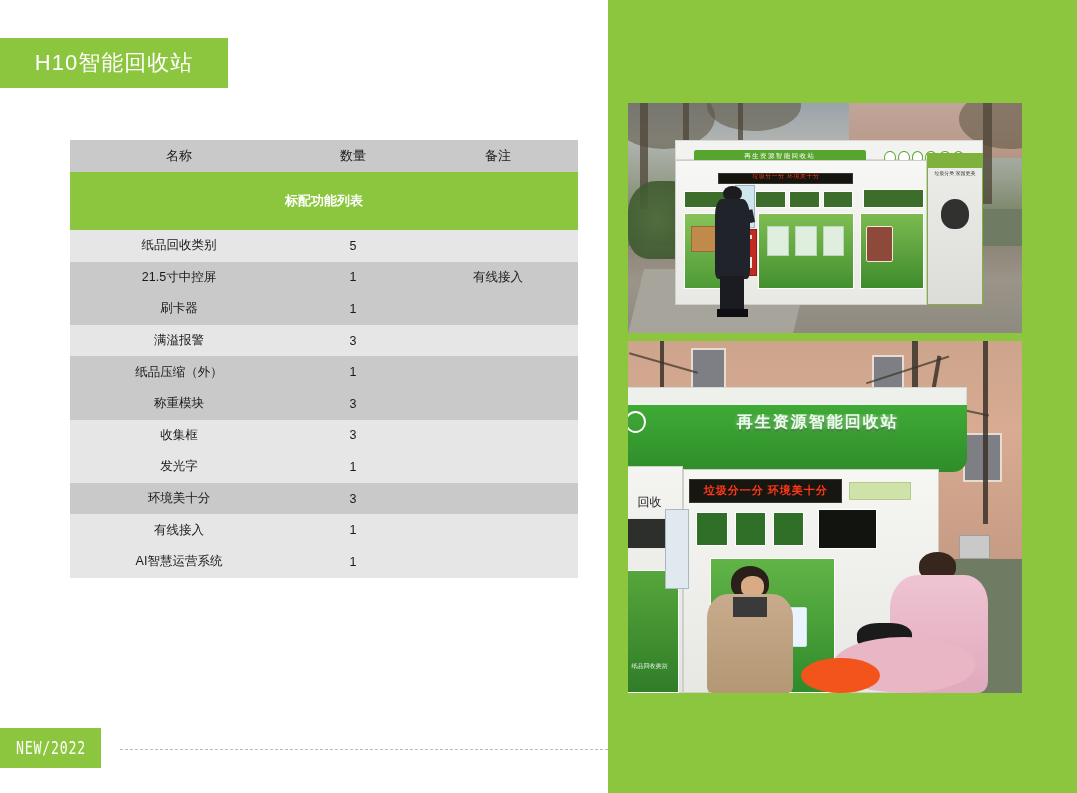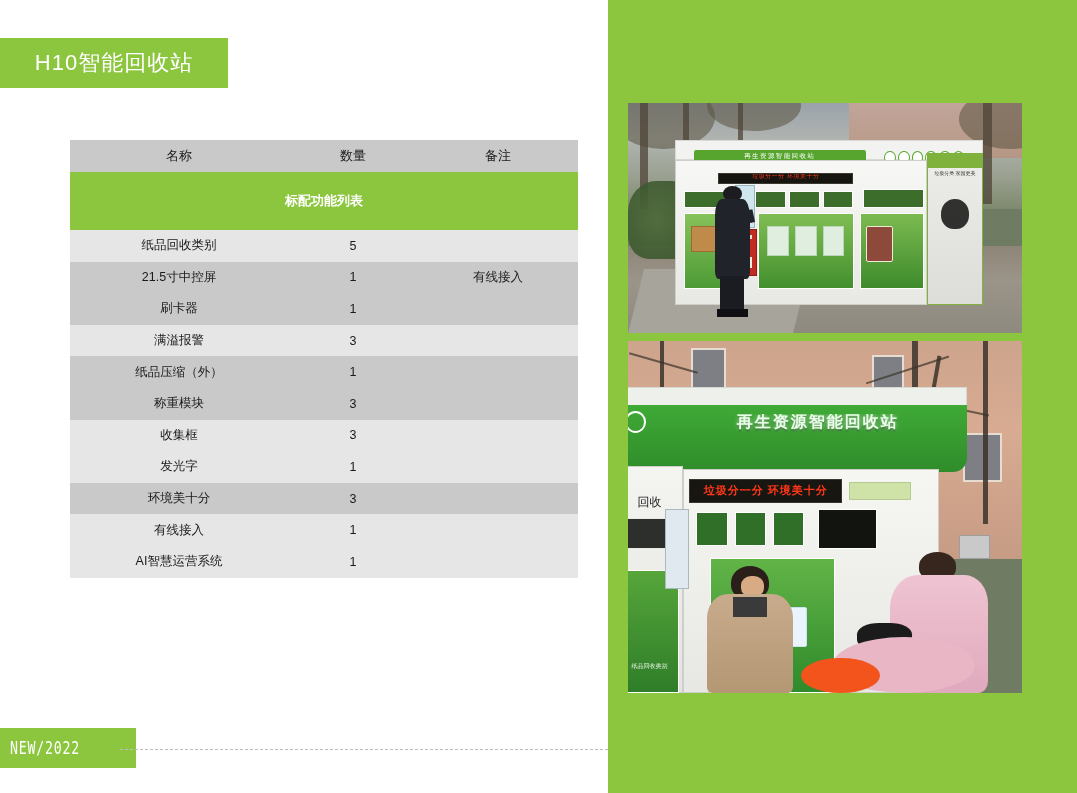--- a/index.html
+++ b/index.html
@@ -36,22 +36,22 @@
     font-size:12.5px;color:#1a1a1a;height:31.6px;padding:0;text-align:center;
   }
   .spec-table tbody tr.odd td{background:#E6E6E6;}
   .spec-table tbody tr.even td{background:#C9C9C9;}
   .col-name{width:218px;}
   .col-qty{width:130px;}
   .col-note{width:160px;}
 
   
   .footer-badge{
-    position:absolute;left:0;top:728px;width:136px;height:40px;
-    background:#8CC63E;display:flex;align-items:center;
+    position:absolute;left:0;top:728px;width:101px;height:40px;
+    background:#8CC63E;display:flex;align-items:center;justify-content:center;
   }
   .footer-badge .badge-text{
     color:#ffffff;font-size:17px;letter-spacing:1px;
     font-family:"DejaVu Sans Mono","Liberation Mono",monospace;
     transform:scaleX(.78);transform-origin:center;white-space:nowrap;
   }
   .footer-rule{
     position:absolute;left:120px;top:749px;width:488px;height:0;
     border-top:1px dashed #BDBDBD;
   }

